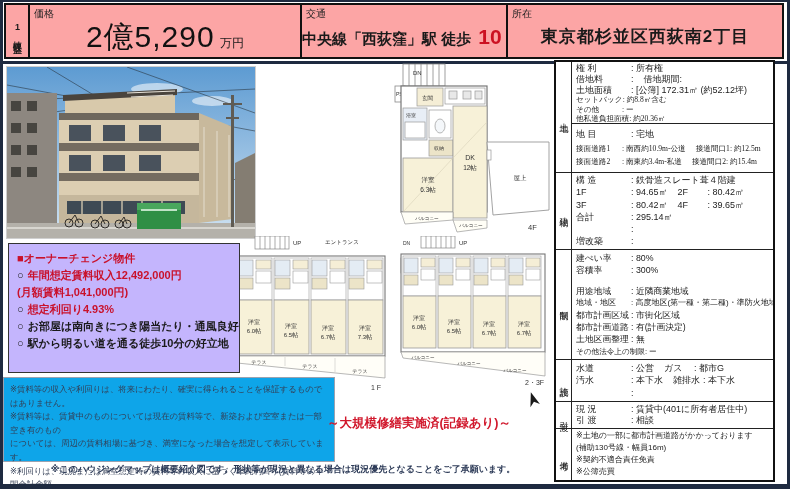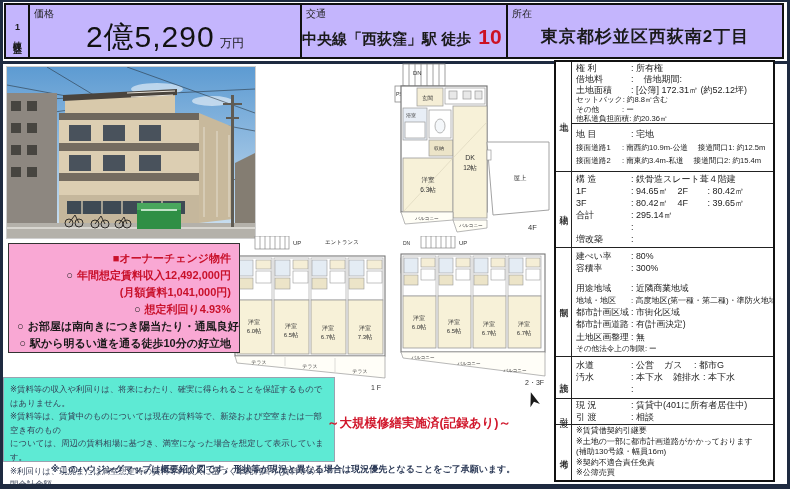--- a/index.html
+++ b/index.html
@@ -1,21 +1,21 @@
 <!DOCTYPE html>
 <html><head>
 <meta charset="utf-8">
 <style>
   html,body{margin:0;padding:0;background:#e8e8e8;}
   .page{position:relative;width:790px;height:489px;background:#fff;
     border:solid #1e2a40;border-width:2px 3px 5px 3px;box-sizing:border-box;
     font-family:"Liberation Sans","DejaVu Sans",sans-serif;color:#1a1a1a;overflow:hidden;}
   
   .hdr{position:absolute;top:1px;left:1px;width:780px;height:56px;display:flex;}
-  .hcell{border:2px solid #111;border-right-width:0;position:relative;box-sizing:border-box;background:#c4b5fd;}
+  .hcell{border:2px solid #111;border-right-width:0;position:relative;box-sizing:border-box;background:#fca5a5;}
   .hcell.last{border-right-width:2px;}
   .cat{width:24px;display:flex;align-items:center;justify-content:center;}
   .cat span{writing-mode:vertical-rl;text-orientation:upright;font-size:9px;font-weight:bold;letter-spacing:2px;}
   .pricecell{width:272px;}
   .hlabel{position:absolute;top:2px;left:4px;font-size:10px;color:#222;}
   .priceline{position:absolute;left:0;right:0;top:12px;text-align:center;white-space:nowrap;}
   .priceval{font-size:30px;letter-spacing:1px;color:#111;}
   .priceunit{font-size:12px;margin-left:1px;}
   .accesscell{width:206px;}
   .accessline{position:absolute;left:0;right:0;top:20px;text-align:center;font-weight:bold;font-size:15px;white-space:nowrap;}
@@ -24,49 +24,49 @@
   .locline{position:absolute;left:0;right:0;top:20px;text-align:center;font-weight:bold;font-size:17px;letter-spacing:1px;white-space:nowrap;}
   .hdrline{position:absolute;top:59px;left:0;width:784px;height:3px;background:#1e2a40;}
   
   .photo{position:absolute;top:64px;left:3px;width:248px;height:171px;border:1px solid #cfcfcf;background:#fff;}
   
   .fp4{position:absolute;top:60px;left:380px;}
   .fp1{position:absolute;top:234px;left:222px;}
   .fp23{position:absolute;top:234px;left:392px;}
   .fptext{font-family:"Liberation Sans","DejaVu Sans",sans-serif;fill:#333;}
   
-  .hibox{position:absolute;top:241px;left:5px;width:232px;height:110px;border:1px solid #333;
-    box-sizing:border-box;padding:6px 8px 0 8px;background:#f9a8d4;text-align:right;}
+  .hibox{position:absolute;top:241px;left:5px;width:232px;height:130px;border:1px solid #333;
+    box-sizing:border-box;padding:6px 8px 0 8px;background:#c4b5fd;}
   .hline{font-size:11px;font-weight:bold;line-height:17px;white-space:nowrap;}
   .hline .blt{color:#222;margin-right:4px;font-size:11px;}
   .red{color:#c9112b;}
   .blk{color:#1a1a1a;}
   
   .disc{position:absolute;top:375px;left:0px;width:332px;height:85px;border:1px solid #9aa2b0;
-    box-sizing:border-box;padding:5px 6px;font-size:8.4px;line-height:1.62;color:#333e55;background:#5eead4;}
+    box-sizing:border-box;padding:5px 6px;font-size:8.4px;line-height:1.62;color:#333e55;background:#0ea5e9;}
   .renov{position:absolute;top:413px;left:324px;width:210px;font-size:12.5px;font-weight:bold;
     color:#d1182c;white-space:nowrap;}
   .mapnote{position:absolute;top:461px;left:0;width:560px;text-align:center;font-size:9px;
     font-weight:bold;color:#2c3a57;white-space:nowrap;}
   .narrow{position:absolute;top:389px;left:522px;}
   
   .panel{position:absolute;top:58px;left:551px;width:221px;height:422px;border:2px solid #111;
     box-sizing:border-box;display:flex;flex-direction:column;background:#fff;}
   .sec{display:flex;border-top:1px solid #222;box-sizing:border-box;}
   .sec:first-child{border-top:none;}
   .seclab{width:15px;border-right:1px solid #222;display:flex;align-items:center;justify-content:center;}
   .seclab span{writing-mode:vertical-rl;text-orientation:upright;font-size:9px;letter-spacing:1px;color:#222;}
   .secbody{flex:1;display:flex;flex-direction:column;justify-content:space-evenly;padding:1px 4px;overflow:hidden;}
   .grp{display:flex;flex-direction:column;justify-content:space-evenly;flex:1;}
   .grp2{border-top:1px solid #222;margin:0 -4px;padding:1px 4px;}
   .drow{display:flex;align-items:baseline;font-size:9px;line-height:1.2;white-space:nowrap;color:#222;}
   .dl{display:inline-block;min-width:55px;}
   .dv{display:inline-block;}
   .dl2{display:inline-block;margin-left:10px;min-width:30px;}
-  .drow.sm{font-size:7.6px;}
+  .drow.sm{font-size:7.6px;font-family:Liberation Serif, serif;}
   .drow.sm .dl{min-width:46px;}
   .drow.f88{font-size:8.8px;}
   .drow.f80{font-size:8px;}
   .gap{height:6px;}
   .sec-land{height:110px;}
   .sec-bldg{height:77px;}
   .sec-limit{height:110px;}
   .sec-fac{height:42px;}
   .sec-hand{height:27px;}
   .sec-note{flex:1;}
@@ -560,21 +560,20 @@
             <span class="dv">: 相談</span>
           </div>
       </div>
     </div>
 
     <div class="sec sec-note">
       <div class="seclab">
           <span>備考</span>
         </div>
       <div class="secbody notelines">
-        <div>※賃貸借契約引継要</div>
         <div>※土地の一部に都市計画道路がかかっております</div>
         <div>(補助130号線・幅員16m)</div>
         <div>※契約不適合責任免責</div>
         <div>※公簿売買</div>
       </div>
     </div>
 
   </div>
 </div>
 

